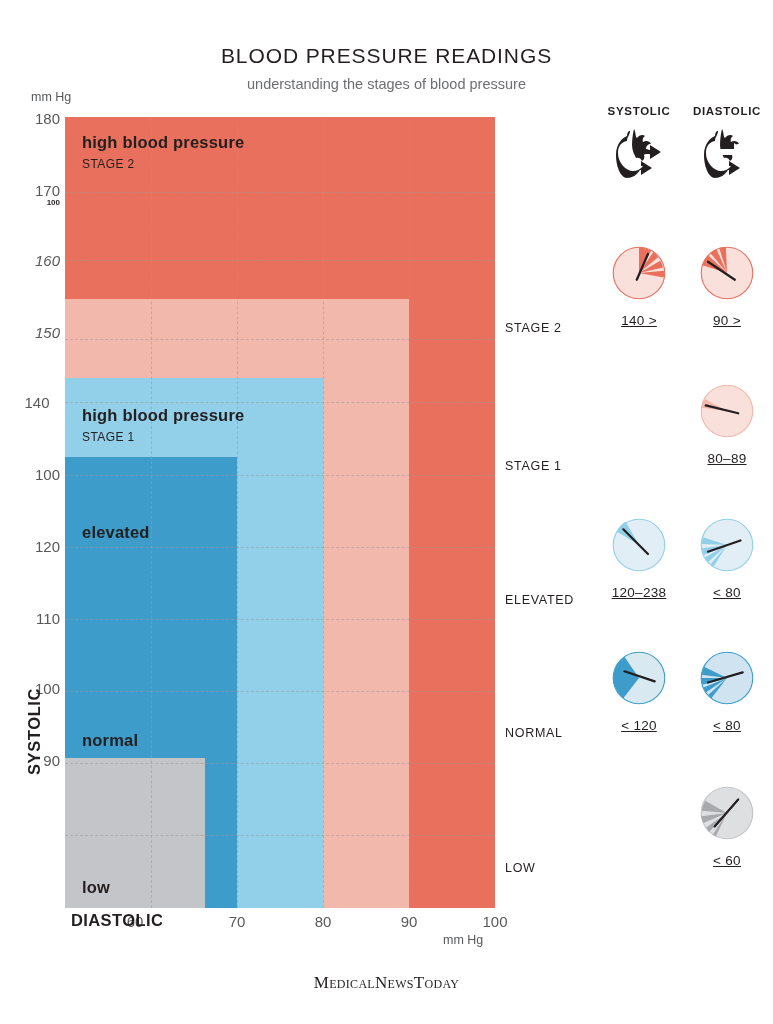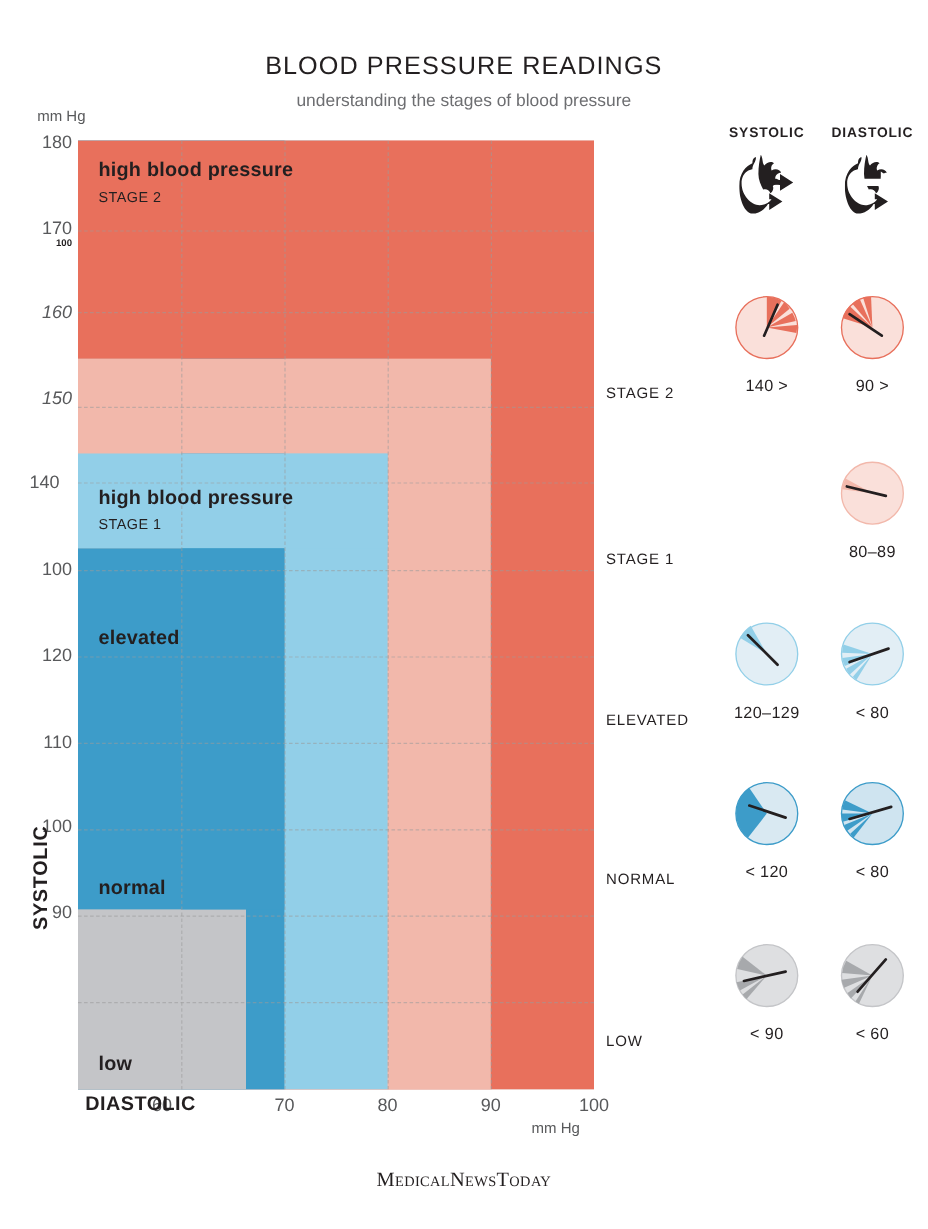--- a/index.html
+++ b/index.html
@@ -45,21 +45,21 @@
   
   #legend{position:absolute;left:505px;top:105px;width:268px;height:790px;}
   .col-head{position:absolute;top:0;font-size:11.5px;font-weight:bold;
             letter-spacing:.7px;text-align:center;width:92px;color:#231f20;}
   .heart{position:absolute;top:22px;width:92px;text-align:center;}
   .lrow{position:absolute;left:0;width:268px;height:110px;}
   .lrow .stage{position:absolute;left:0;top:76px;width:100px;text-align:left;
                font-size:12.5px;letter-spacing:.7px;color:#231f20;}
   .gwrap{position:absolute;width:92px;text-align:center;}
   .gwrap .val{display:block;margin-top:8px;font-size:13.5px;color:#231f20;
-              letter-spacing:.3px;}
+              letter-spacing:.3px;text-decoration:underline;}
   .gauge{width:56px;height:56px;display:inline-block;}
 
   
   #footer{position:absolute;left:0;top:973px;width:773px;text-align:center;
           font-family:"Liberation Serif",serif;font-size:17px;
           font-variant:small-caps;letter-spacing:.3px;color:#231f20;}
 </style>
 </head>
 <body>
 
@@ -201,21 +201,21 @@
   </div>
 
   <div class="lrow" style="top:412px;">
     <div class="stage">ELEVATED</div>
     <div class="gwrap" style="left:88px;">
       <svg class="gauge" viewBox="0 0 100 100">
         <circle cx="50" cy="50" r="46" fill="#e2eef5" stroke="#92cfe8" stroke-width="2"></circle>
         <path d="M50 50 L10 26 A46 46 0 0 1 26 8 Z" fill="#92cfe8"></path>
         <line x1="66" y1="66" x2="22" y2="22" stroke="#231f20" stroke-width="4" stroke-linecap="round"></line>
       </svg>
-      <span class="val">120–129</span>
+      <span class="val">120–238</span>
     </div>
     <div class="gwrap" style="left:176px;">
       <svg class="gauge" viewBox="0 0 100 100">
         <circle cx="50" cy="50" r="46" fill="#e2eef5" stroke="#92cfe8" stroke-width="2"></circle>
         <path d="M50 50 L5 48 A46 46 0 0 1 7 36 Z" fill="#92cfe8"></path>
         <path d="M50 50 L9 68 A46 46 0 0 1 5 56 Z" fill="#92cfe8"></path>
         <path d="M50 50 L16 81 A46 46 0 0 1 11 72 Z" fill="#92cfe8"></path>
         <path d="M50 50 L26 89 A46 46 0 0 1 21 84 Z" fill="#92cfe8"></path>
         <line x1="74" y1="42" x2="16" y2="62" stroke="#231f20" stroke-width="4" stroke-linecap="round"></line>
       </svg>
@@ -241,30 +241,20 @@
         <path d="M50 50 L12 76 A46 46 0 0 1 8 67 Z" fill="#3d9cc9"></path>
         <path d="M50 50 L22 86 A46 46 0 0 1 17 80 Z" fill="#3d9cc9"></path>
         <line x1="78" y1="40" x2="16" y2="58" stroke="#231f20" stroke-width="4" stroke-linecap="round"></line>
       </svg>
       <span class="val">&lt; 80</span>
     </div>
   </div>
 
   <div class="lrow" style="top:680px;">
     <div class="stage">LOW</div>
-    <div class="gwrap" style="left:88px;">
-      <svg class="gauge" viewBox="0 0 100 100">
-        <circle cx="50" cy="50" r="46" fill="#dedfe1" stroke="#c4c5c8" stroke-width="2"></circle>
-        <path d="M50 50 L6 40 A46 46 0 0 1 14 22 Z" fill="#a7a9ac"></path>
-        <path d="M50 50 L10 72 A46 46 0 0 1 5 60 Z" fill="#a7a9ac"></path>
-        <path d="M50 50 L20 85 A46 46 0 0 1 14 78 Z" fill="#a7a9ac"></path>
-        <line x1="78" y1="44" x2="16" y2="58" stroke="#231f20" stroke-width="4" stroke-linecap="round"></line>
-      </svg>
-      <span class="val">&lt; 90</span>
-    </div>
     <div class="gwrap" style="left:176px;">
       <svg class="gauge" viewBox="0 0 100 100">
         <circle cx="50" cy="50" r="46" fill="#dedfe1" stroke="#c4c5c8" stroke-width="2"></circle>
         <path d="M50 50 L5 46 A46 46 0 0 1 11 28 Z" fill="#a7a9ac"></path>
         <path d="M50 50 L8 68 A46 46 0 0 1 4 56 Z" fill="#a7a9ac"></path>
         <path d="M50 50 L18 84 A46 46 0 0 1 13 76 Z" fill="#a7a9ac"></path>
         <path d="M50 50 L30 92 A46 46 0 0 1 25 88 Z" fill="#a7a9ac"></path>
         <line x1="28" y1="74" x2="70" y2="26" stroke="#231f20" stroke-width="4" stroke-linecap="round"></line>
       </svg>
       <span class="val">&lt; 60</span>

